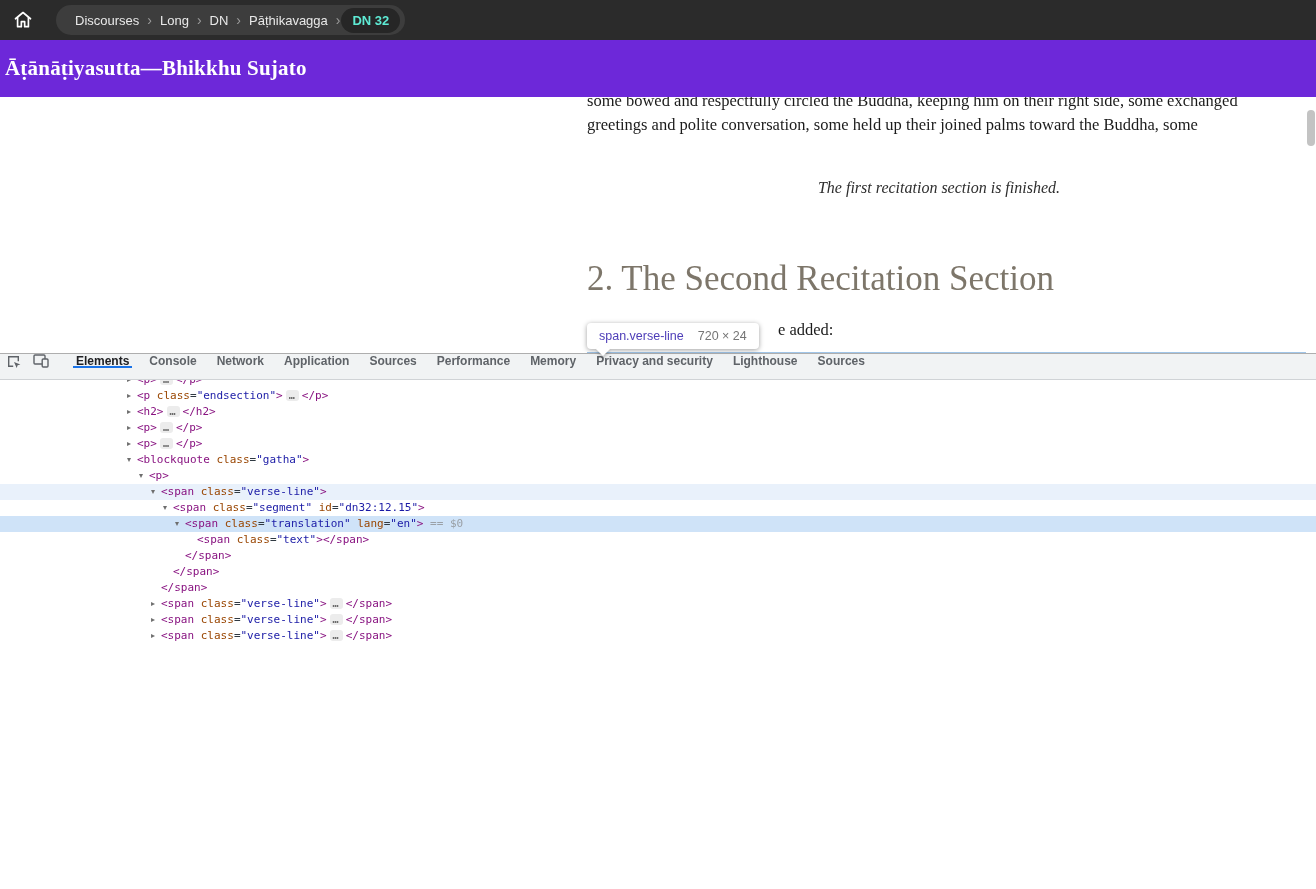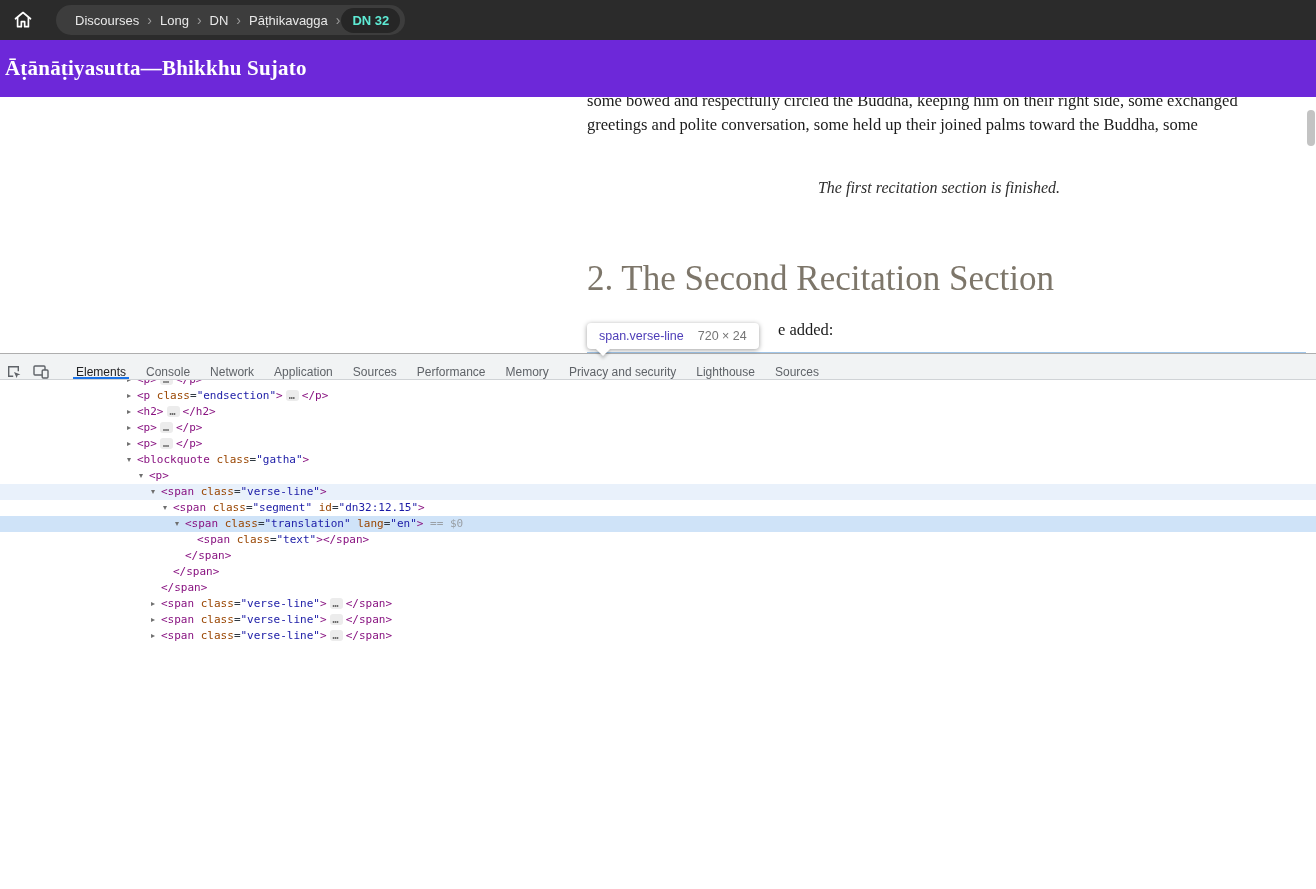--- a/index.html
+++ b/index.html
@@ -32,21 +32,21 @@
   .scroll-thumb { position:absolute; top:13px; right:1px; width:8px; height:36px; background:#c3c3c3; border-radius:4px; }
 
   
   .tooltip { position:absolute; top:218px; left:0; background:#fff; border-radius:4px; box-shadow:0 1px 5px rgba(0,0,0,.38); padding:6px 12px; display:flex; align-items:center; gap:14px; font-size:12.5px; z-index:4; white-space:nowrap;margin-top:8px; }
   .tooltip .sel { color:#4d3db8; font-weight:500; }
   .tooltip .dims { color:#757575; }
   .tooltip::after { content:""; position:absolute; left:11px; bottom:-5px; width:10px; height:10px; background:#fff; transform:rotate(45deg); box-shadow:2px 2px 3px rgba(0,0,0,.18); }
 
   
   .devtools { position:absolute; left:0; right:0; bottom:0; height:289px; background:#fff; border-top:1px solid #aeaeae; }
-  .dt-toolbar { height:26px; background:#f1f3f4; border-bottom:1px solid #d0d3d6; display:flex; align-items:flex-end; }
+  .dt-toolbar { height:26px; background:#f1f3f4; border-bottom:1px solid #d0d3d6; display:flex; align-items:flex-start;font-weight:bold; }
   .dt-iconbtn { width:27px; display:flex; align-items:center; justify-content:center; cursor:pointer; }
   .dt-vsep { width:1px; background:#d0d3d6; margin:5px 3px; }
   .dt-tabs { display:flex; align-items:stretch; margin-left:5px; }
   .dt-tab { padding:0 10px; display:flex; align-items:center; font-size:12px; color:#5f6368; position:relative; cursor:pointer; white-space:nowrap; }
   .dt-tab.active { color:#202124; }
   .dt-tab.active::after { content:""; position:absolute; left:7px; right:7px; bottom:0; height:2px; background:#1a73e8; }
 
   .dt-tree { height:262px; overflow:hidden; font-family:"DejaVu Sans Mono",monospace; font-size:11px; line-height:16px; color:#303942;border-radius:28px; }
   .dt-row { height:16px; white-space:nowrap; }
   .dt-row:first-child { margin-top:-8px; }

